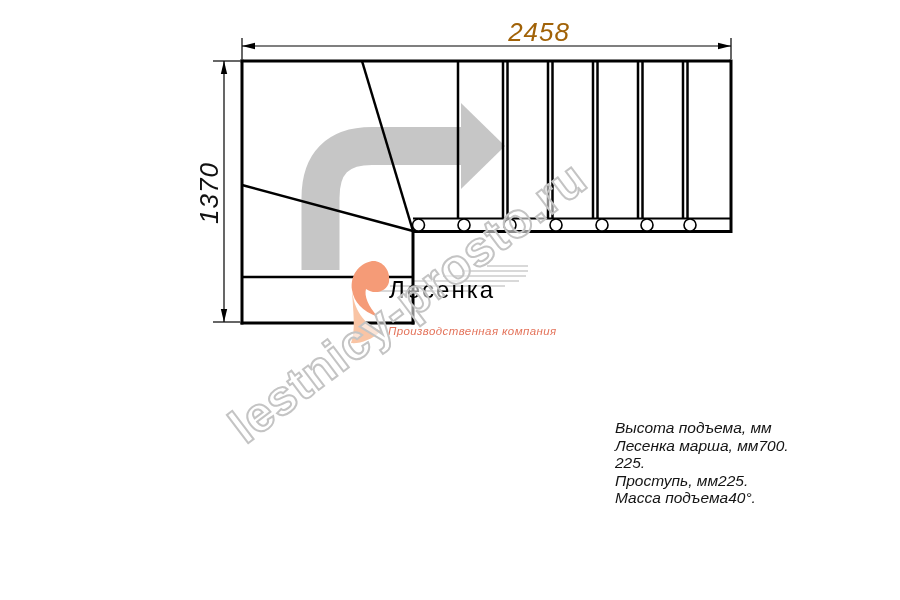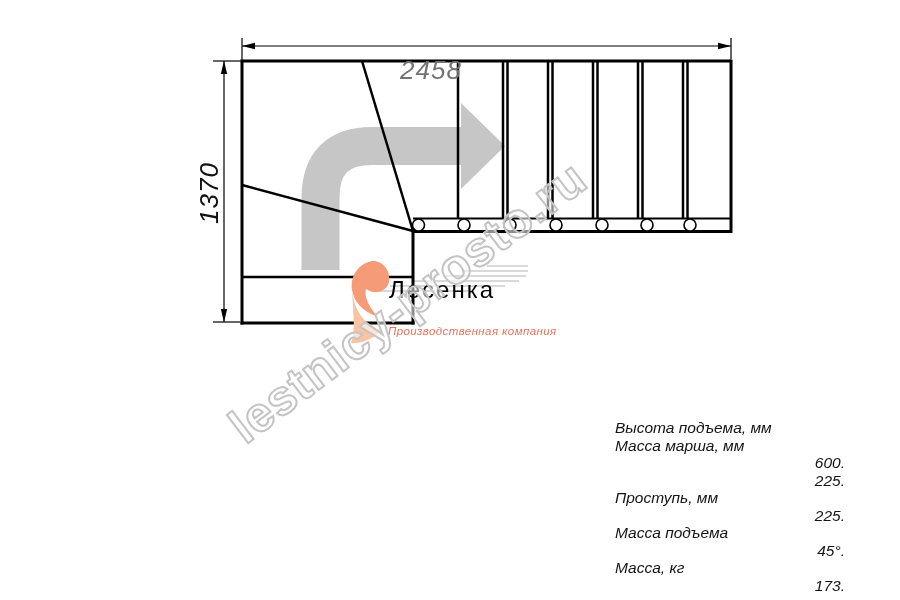--- a/index.html
+++ b/index.html
@@ -2,22 +2,22 @@
 <html><head>
 <meta charset="utf-8">
 <style>
   html,body{margin:0;padding:0;background:#ffffff;}
   .canvas{
     position:relative;width:900px;height:600px;background:#ffffff;overflow:hidden;
     font-family:"Liberation Sans",sans-serif;color:#111;
   }
   .plan-svg{position:absolute;left:0;top:0;}
   .dim-top{
-    position:absolute;left:400px;top:17px;width:170px;text-align:left;
-    font-style:italic;font-size:26px;letter-spacing:1px;color:#737373;margin-top:38px;
+    position:absolute;left:400px;top:17px;width:170px;text-align:right;
+    font-style:italic;font-size:26px;letter-spacing:1px;color:#a16207;
   }
   .dim-left{
     position:absolute;left:148px;top:179px;width:120px;height:28px;text-align:center;
     font-style:italic;font-size:26px;letter-spacing:1px;color:#111;
     transform:rotate(-90deg);
   }
   .logo{position:absolute;left:345px;top:256px;width:210px;height:90px;}
   .logo-name{
     position:absolute;left:44px;top:20px;font-size:24px;letter-spacing:2px;
     color:#000000;white-space:nowrap;
@@ -30,21 +30,21 @@
     position:absolute;left:252px;top:398px;height:56px;
     font-size:49px;font-weight:bold;letter-spacing:1px;white-space:nowrap;
     color:rgba(255,255,255,0.55);
     -webkit-text-stroke:2px #c4c4c4;
     transform:rotate(-37deg);transform-origin:0 100%;
   }
   .specs{
     position:absolute;left:615px;top:419px;width:230px;
     font-size:15.5px;font-style:italic;line-height:17.5px;color:#141414;
   }
-  .spec-row{display:flex;justify-content:flex-start;flex-direction:column;}
+  .spec-row{display:flex;justify-content:flex-start;}
   .spec-value{text-align:right;}
 </style>
 </head>
 <body>
 
 <div class="canvas">
 
   <svg class="plan-svg" width="900" height="600" viewBox="0 0 900 600">
 
     <g>
@@ -130,33 +130,29 @@
     <div class="logo-tagline">Производственная компания</div>
   </div>
 
   <div class="watermark">lestnicy-prosto.ru</div>
 
   <div class="specs">
     <div class="spec-row">
       <span class="spec-label">Высота подъема, мм</span>
     </div>
     <div class="spec-row">
-      <span class="spec-label">Масса марша, мм</span>
-      <span class="spec-value">600.</span>
+      <span class="spec-label">Лесенка марша, мм</span>
+      <span class="spec-value">700.</span>
     </div>
     <div class="spec-row">
       <span class="spec-value">225.</span>
     </div>
     <div class="spec-row">
       <span class="spec-label">Проступь, мм</span>
       <span class="spec-value">225.</span>
     </div>
     <div class="spec-row">
       <span class="spec-label">Масса подъема</span>
-      <span class="spec-value">45°.</span>
-    </div>
-    <div class="spec-row">
-      <span class="spec-label">Масса, кг</span>
-      <span class="spec-value">173.</span>
+      <span class="spec-value">40°.</span>
     </div>
   </div>
 
 </div>
 
 </body></html>

